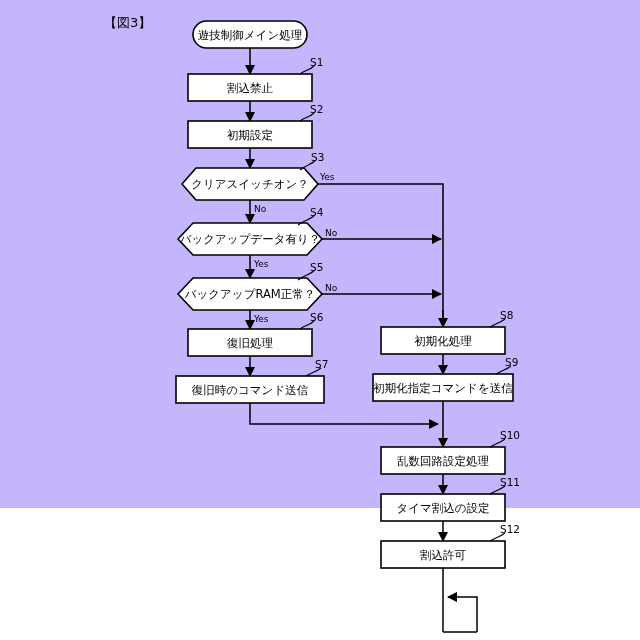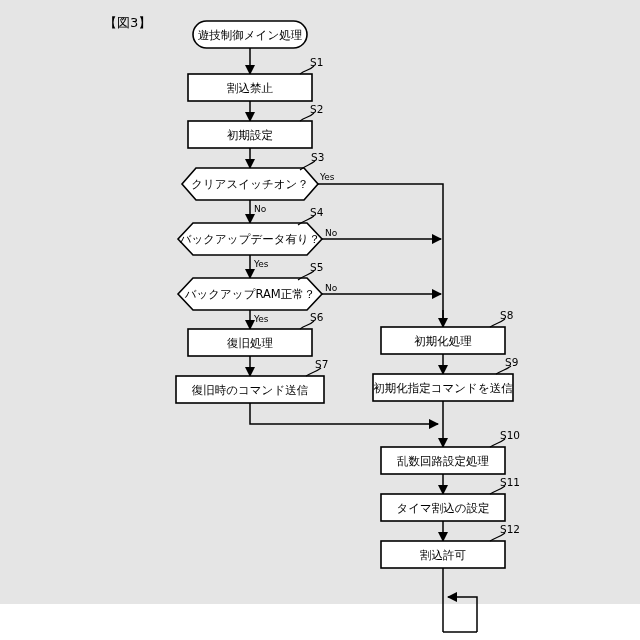--- a/index.html
+++ b/index.html
@@ -1,17 +1,17 @@
 <!DOCTYPE html>
 <html><head>
 <meta charset="utf-8">
 <style>
   html,body{margin:0;padding:0;background:#ffffff;}
   body{width:640px;height:640px;overflow:hidden;font-family:"DejaVu Sans","Liberation Sans",sans-serif;}
-  #stage{position:relative;width:640px;height:604px;background:#e5e5e5;}
+  #stage{position:relative;width:640px;height:508px;background:#c4b5fd;}
   #fig-label{position:absolute;left:104px;top:14px;font-size:13px;color:#000;letter-spacing:0px;white-space:nowrap;}
   svg#flow{position:absolute;left:0;top:0;width:640px;height:640px;}
   .nodelabel{font-family:"DejaVu Sans","Liberation Sans",sans-serif;font-size:11.5px;fill:#000;text-anchor:middle;dominant-baseline:middle;}
   .steplabel{font-family:"DejaVu Sans","Liberation Sans",sans-serif;font-size:10.5px;fill:#000;text-anchor:start;dominant-baseline:middle;}
   .branchlabel{font-family:"DejaVu Sans","Liberation Sans",sans-serif;font-size:9px;fill:#000;text-anchor:start;dominant-baseline:middle;}
   .shape{fill:#ffffff;stroke:#000000;stroke-width:1.6;}
   .conn{stroke:#000000;stroke-width:1.5;fill:none;}
   .leader{stroke:#000000;stroke-width:1.1;fill:none;}
 </style>
 </head>

